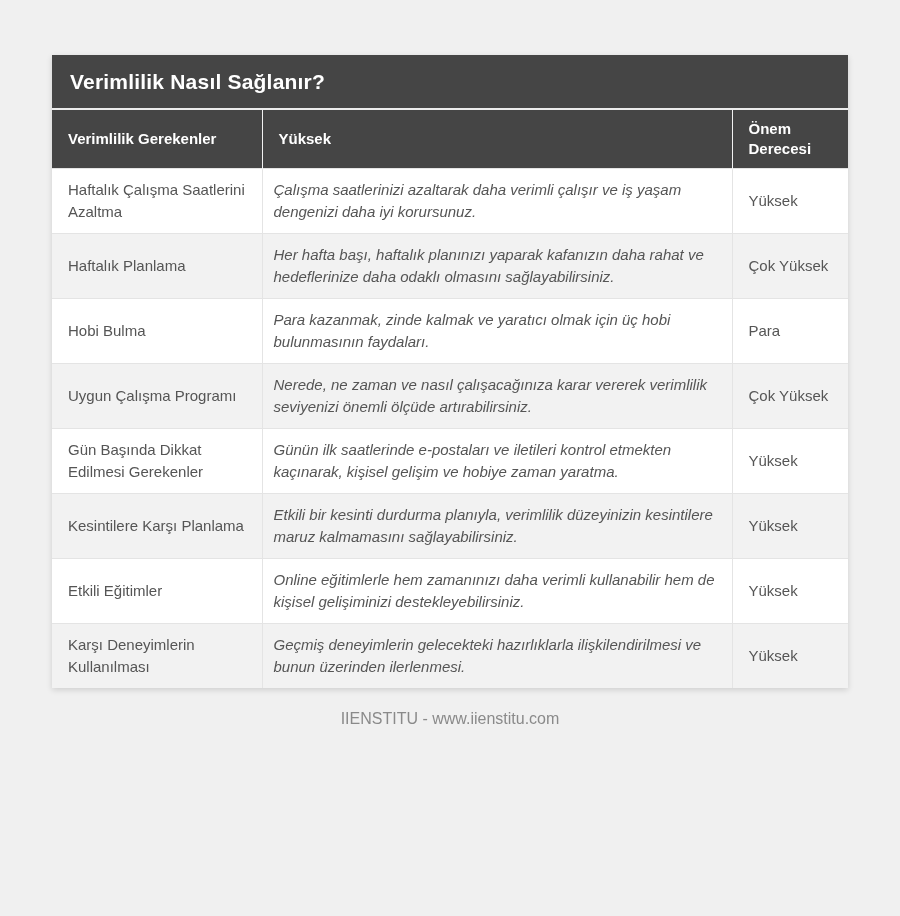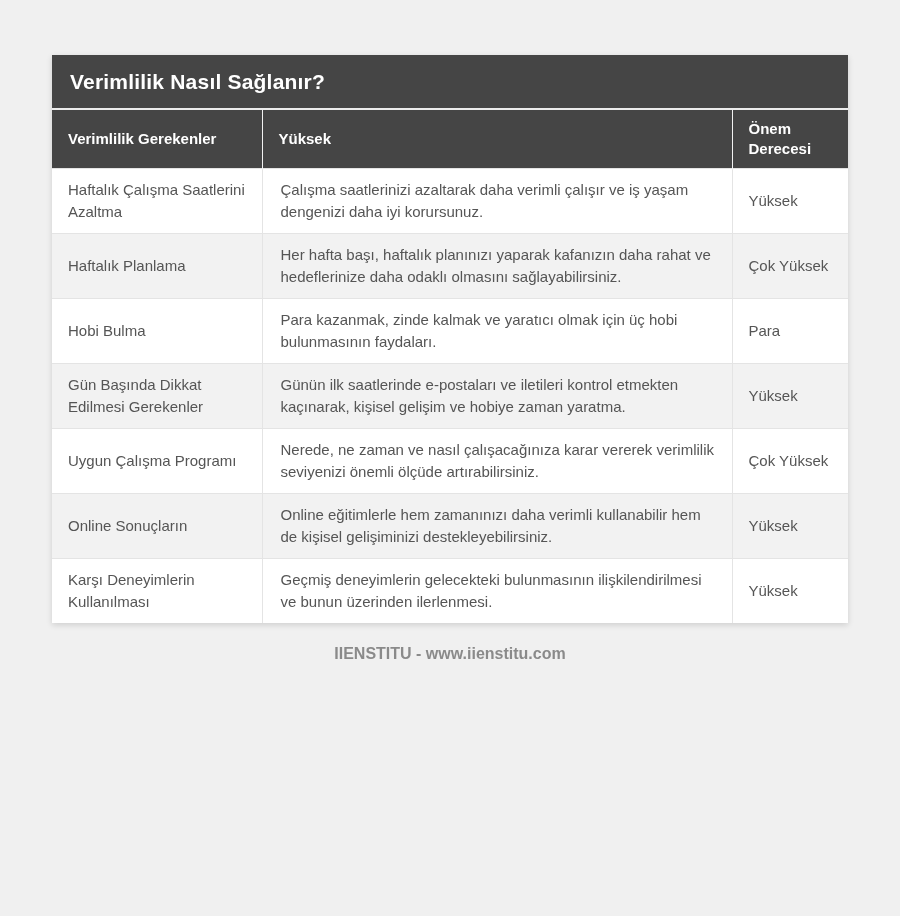--- a/index.html
+++ b/index.html
@@ -52,27 +52,26 @@
   tbody tr:nth-child(odd)  td { background: #ffffff; }
   tbody td {
     font-size: 15px;
     color: #555555;
     vertical-align: middle;
     padding: 10px 14px 10px 16px;
     line-height: 1.45;
     border-top: 1px solid #e4e4e4;
   }
   tbody td + td { border-left: 1px solid #e4e4e4; }
-  .cell-content { padding-left: 18px; }
+  .cell-content { padding-left: 11px; font-style: italic; }
   .footer {
     margin-top: 22px;
     text-align: center;
     color: #8a8a8a;
     font-size: 16px;
-    font-weight: bold;
   }
 </style>
 </head>
 <body>
 
 <div class="page">
   <div class="card">
     <div class="card-title">Verimlilik Nasıl Sağlanır?</div>
     <table>
       <colgroup>
@@ -97,36 +96,41 @@
           <td class="cell-strategy">Haftalık Planlama</td>
           <td class="cell-content">Her hafta başı, haftalık planınızı yaparak kafanızın daha rahat ve hedeflerinize daha odaklı olmasını sağlayabilirsiniz.</td>
           <td class="cell-importance">Çok Yüksek</td>
         </tr>
         <tr>
           <td class="cell-strategy">Hobi Bulma</td>
           <td class="cell-content">Para kazanmak, zinde kalmak ve yaratıcı olmak için üç hobi bulunmasının faydaları.</td>
           <td class="cell-importance">Para</td>
         </tr>
         <tr>
+          <td class="cell-strategy">Uygun Çalışma Programı</td>
+          <td class="cell-content">Nerede, ne zaman ve nasıl çalışacağınıza karar vererek verimlilik seviyenizi önemli ölçüde artırabilirsiniz.</td>
+          <td class="cell-importance">Çok Yüksek</td>
+        </tr>
+        <tr>
           <td class="cell-strategy">Gün Başında Dikkat Edilmesi Gerekenler</td>
           <td class="cell-content">Günün ilk saatlerinde e-postaları ve iletileri kontrol etmekten kaçınarak, kişisel gelişim ve hobiye zaman yaratma.</td>
           <td class="cell-importance">Yüksek</td>
         </tr>
         <tr>
-          <td class="cell-strategy">Uygun Çalışma Programı</td>
-          <td class="cell-content">Nerede, ne zaman ve nasıl çalışacağınıza karar vererek verimlilik seviyenizi önemli ölçüde artırabilirsiniz.</td>
-          <td class="cell-importance">Çok Yüksek</td>
+          <td class="cell-strategy">Kesintilere Karşı Planlama</td>
+          <td class="cell-content">Etkili bir kesinti durdurma planıyla, verimlilik düzeyinizin kesintilere maruz kalmamasını sağlayabilirsiniz.</td>
+          <td class="cell-importance">Yüksek</td>
         </tr>
         <tr>
-          <td class="cell-strategy">Online Sonuçların</td>
+          <td class="cell-strategy">Etkili Eğitimler</td>
           <td class="cell-content">Online eğitimlerle hem zamanınızı daha verimli kullanabilir hem de kişisel gelişiminizi destekleyebilirsiniz.</td>
           <td class="cell-importance">Yüksek</td>
         </tr>
         <tr>
           <td class="cell-strategy">Karşı Deneyimlerin Kullanılması</td>
-          <td class="cell-content">Geçmiş deneyimlerin gelecekteki bulunmasının ilişkilendirilmesi ve bunun üzerinden ilerlenmesi.</td>
+          <td class="cell-content">Geçmiş deneyimlerin gelecekteki hazırlıklarla ilişkilendirilmesi ve bunun üzerinden ilerlenmesi.</td>
           <td class="cell-importance">Yüksek</td>
         </tr>
       </tbody>
     </table>
   </div>
   <div class="footer">IIENSTITU - www.iienstitu.com</div>
 </div>
 
 </body></html>

